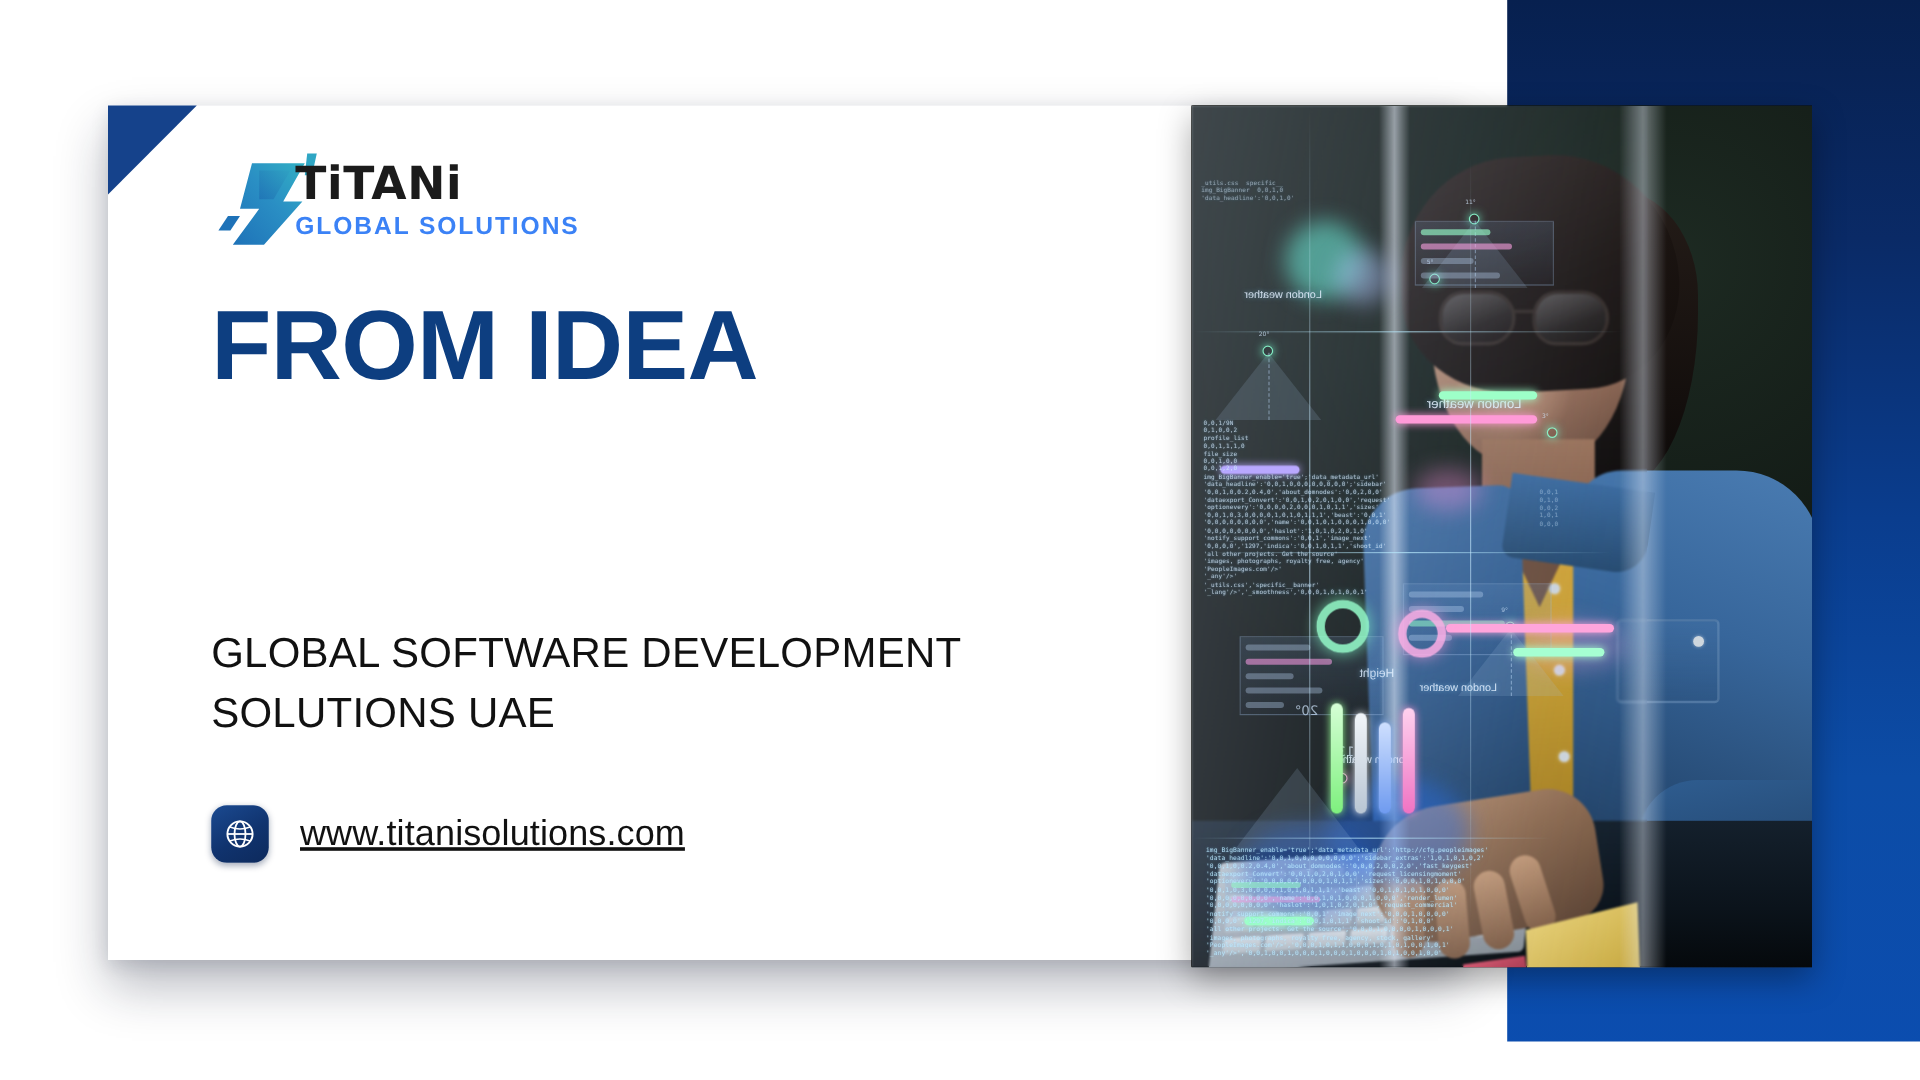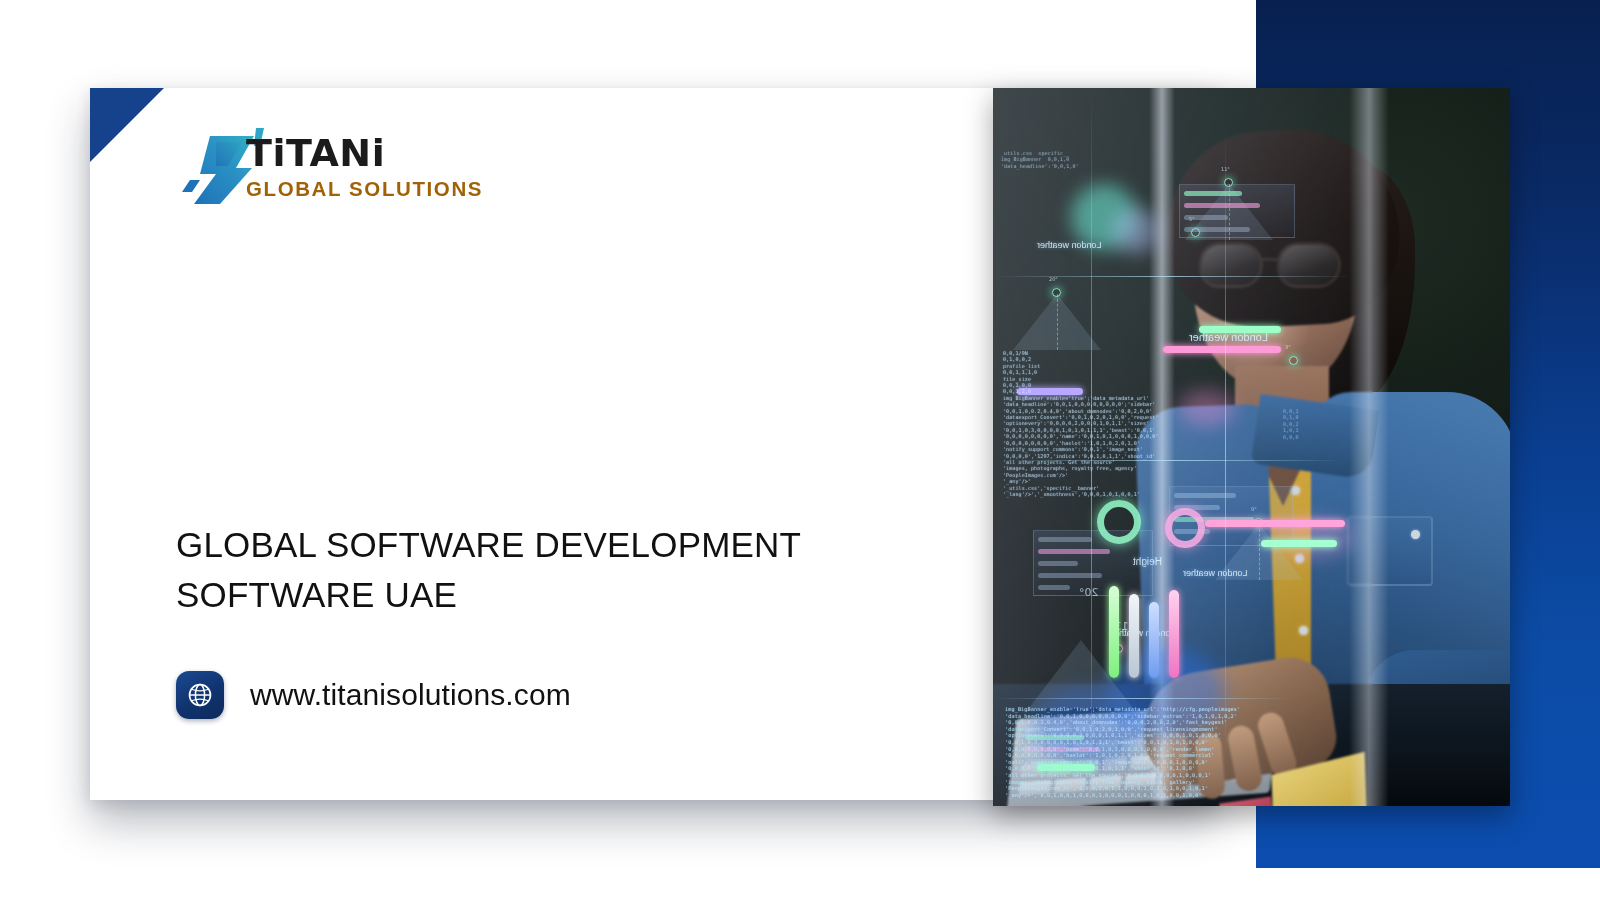--- a/index.html
+++ b/index.html
@@ -31,21 +31,21 @@
 
   
   .logo{ position:absolute; left:86px; top:28px; width:380px; height:105px; }
   .logo-mark{ position:absolute; left:0; top:6px; width:92px; height:88px; }
   .logo-text{ position:absolute; left:70px; top:18px; }
   .logo-title{
     font-size:38px; font-weight:700; color:#1b1b1b;
     letter-spacing:.5px; line-height:1; font-family:"DejaVu Sans", sans-serif;
   }
   .logo-sub{
-    font-size:20.5px; font-weight:600; color:#a16207;
+    font-size:20.5px; font-weight:600; color:#3b82f6;
     letter-spacing:1.6px; line-height:1; margin-top:7px;
     font-family:"Liberation Sans", sans-serif;
   }
 
   
   .headline{
     position:absolute; left:86px; top:158px; width:760px;
     color:#0d3e80;
     font-family:"Liberation Sans", sans-serif;
     font-weight:700; font-size:82px; line-height:1.05;
@@ -64,21 +64,21 @@
   .subtitle .line{ display:block; }
 
   
   .url-row{ position:absolute; left:86px; top:583px; display:flex; align-items:center; gap:26px; }
   .globe-badge{
     width:48px; height:48px; border-radius:13px;
     background:linear-gradient(150deg,#1b4a91 0%,#10336e 55%,#0d2a5c 100%);
     display:flex; align-items:center; justify-content:center;
     box-shadow:0 2px 5px rgba(10,30,70,.35);
   }
-  .url-text{ font-size:30px; color:#111; font-weight:400; letter-spacing:.1px; }
+  .url-text{ font-size:30px; color:#111; font-weight:400; letter-spacing:.1px;text-decoration:underline; }
 
   
   .photo{
     position:absolute; left:993px; top:88px; width:517px; height:718px;
     overflow:hidden;
     background:#0b0d0c;
     box-shadow:0 10px 26px rgba(0,0,0,.35);
   }
   .ph-layer{ position:absolute; inset:0; }
 
@@ -319,25 +319,26 @@
           <path d="M80 6 L88 6 L84 24 L78 24 Z" fill="#2fa6c4"></path>
         </svg>
       </div>
       <div class="logo-text">
         <div class="logo-title">TiTANi</div>
         <div class="logo-sub">GLOBAL SOLUTIONS</div>
       </div>
     </div>
 
     <div class="headline">
+      <span class="line">FROM IDEA</span>
     </div>
 
     <div class="subtitle">
       <span class="line">GLOBAL SOFTWARE DEVELOPMENT</span>
-      <span class="line">SOFTWARE UAE</span>
+      <span class="line">SOLUTIONS UAE</span>
     </div>
 
     <div class="url-row">
       <div class="globe-badge">
         <svg width="30" height="30" viewBox="0 0 30 30">
           <circle cx="15" cy="15" r="10.5" fill="none" stroke="#ffffff" stroke-width="1.6"></circle>
           <ellipse cx="15" cy="15" rx="4.6" ry="10.5" fill="none" stroke="#ffffff" stroke-width="1.5"></ellipse>
           <line x1="4.5" y1="15" x2="25.5" y2="15" stroke="#ffffff" stroke-width="1.5"></line>
           <path d="M6.6 9.2 Q15 12.4 23.4 9.2" fill="none" stroke="#ffffff" stroke-width="1.2"></path>
           <path d="M6.6 20.8 Q15 17.6 23.4 20.8" fill="none" stroke="#ffffff" stroke-width="1.2"></path>

